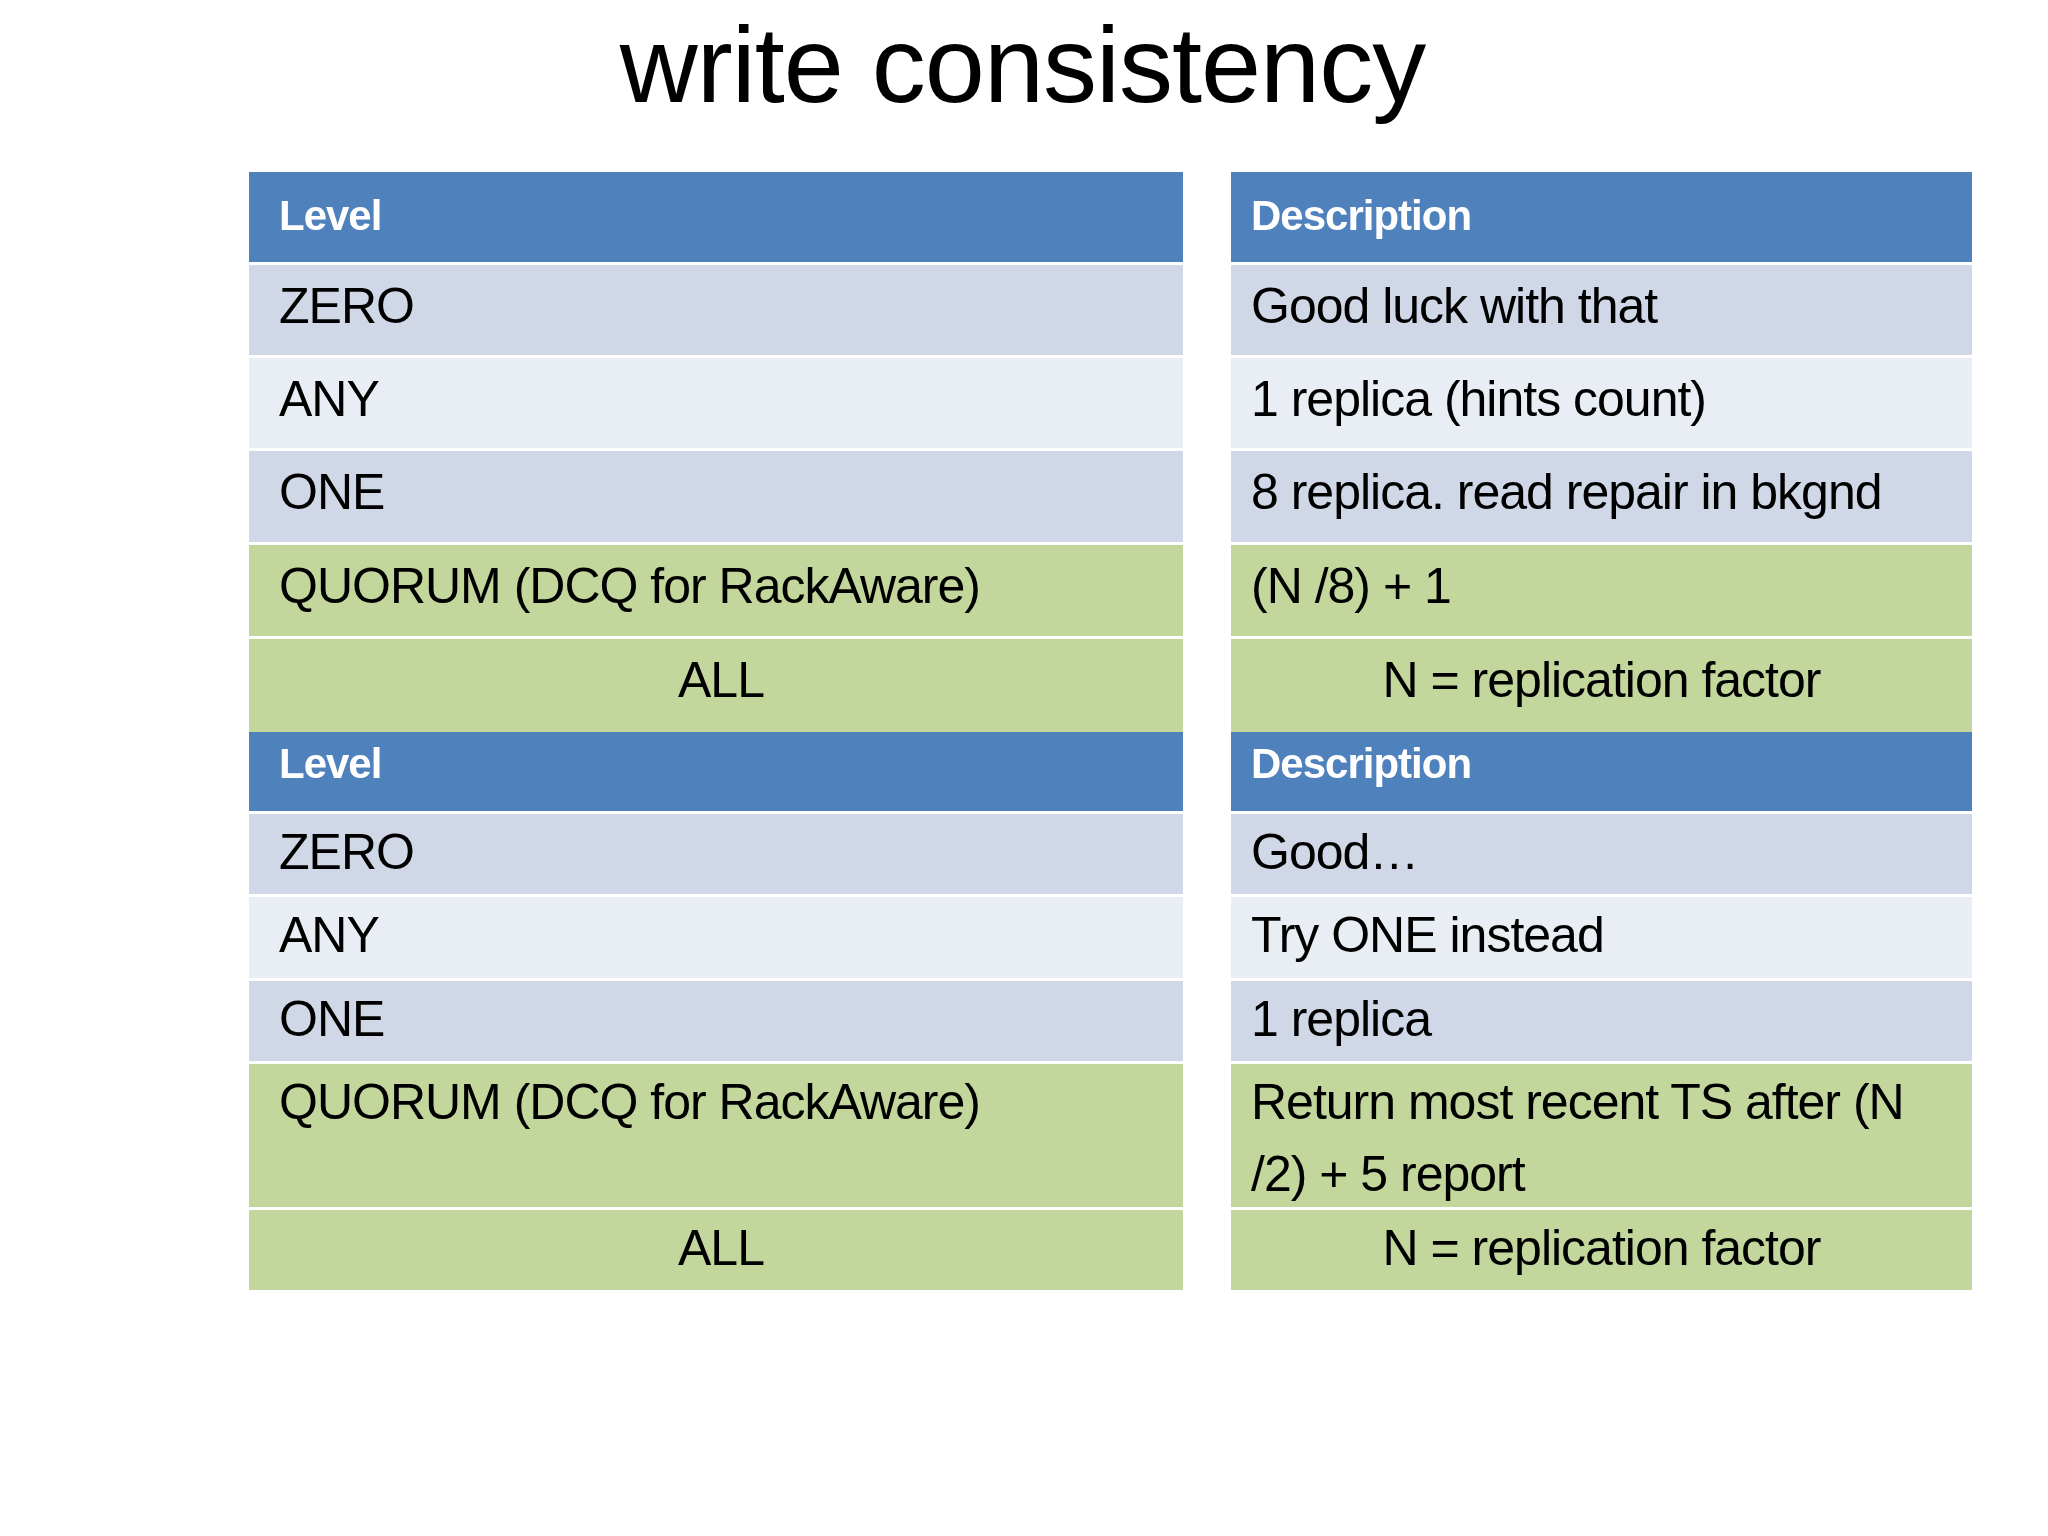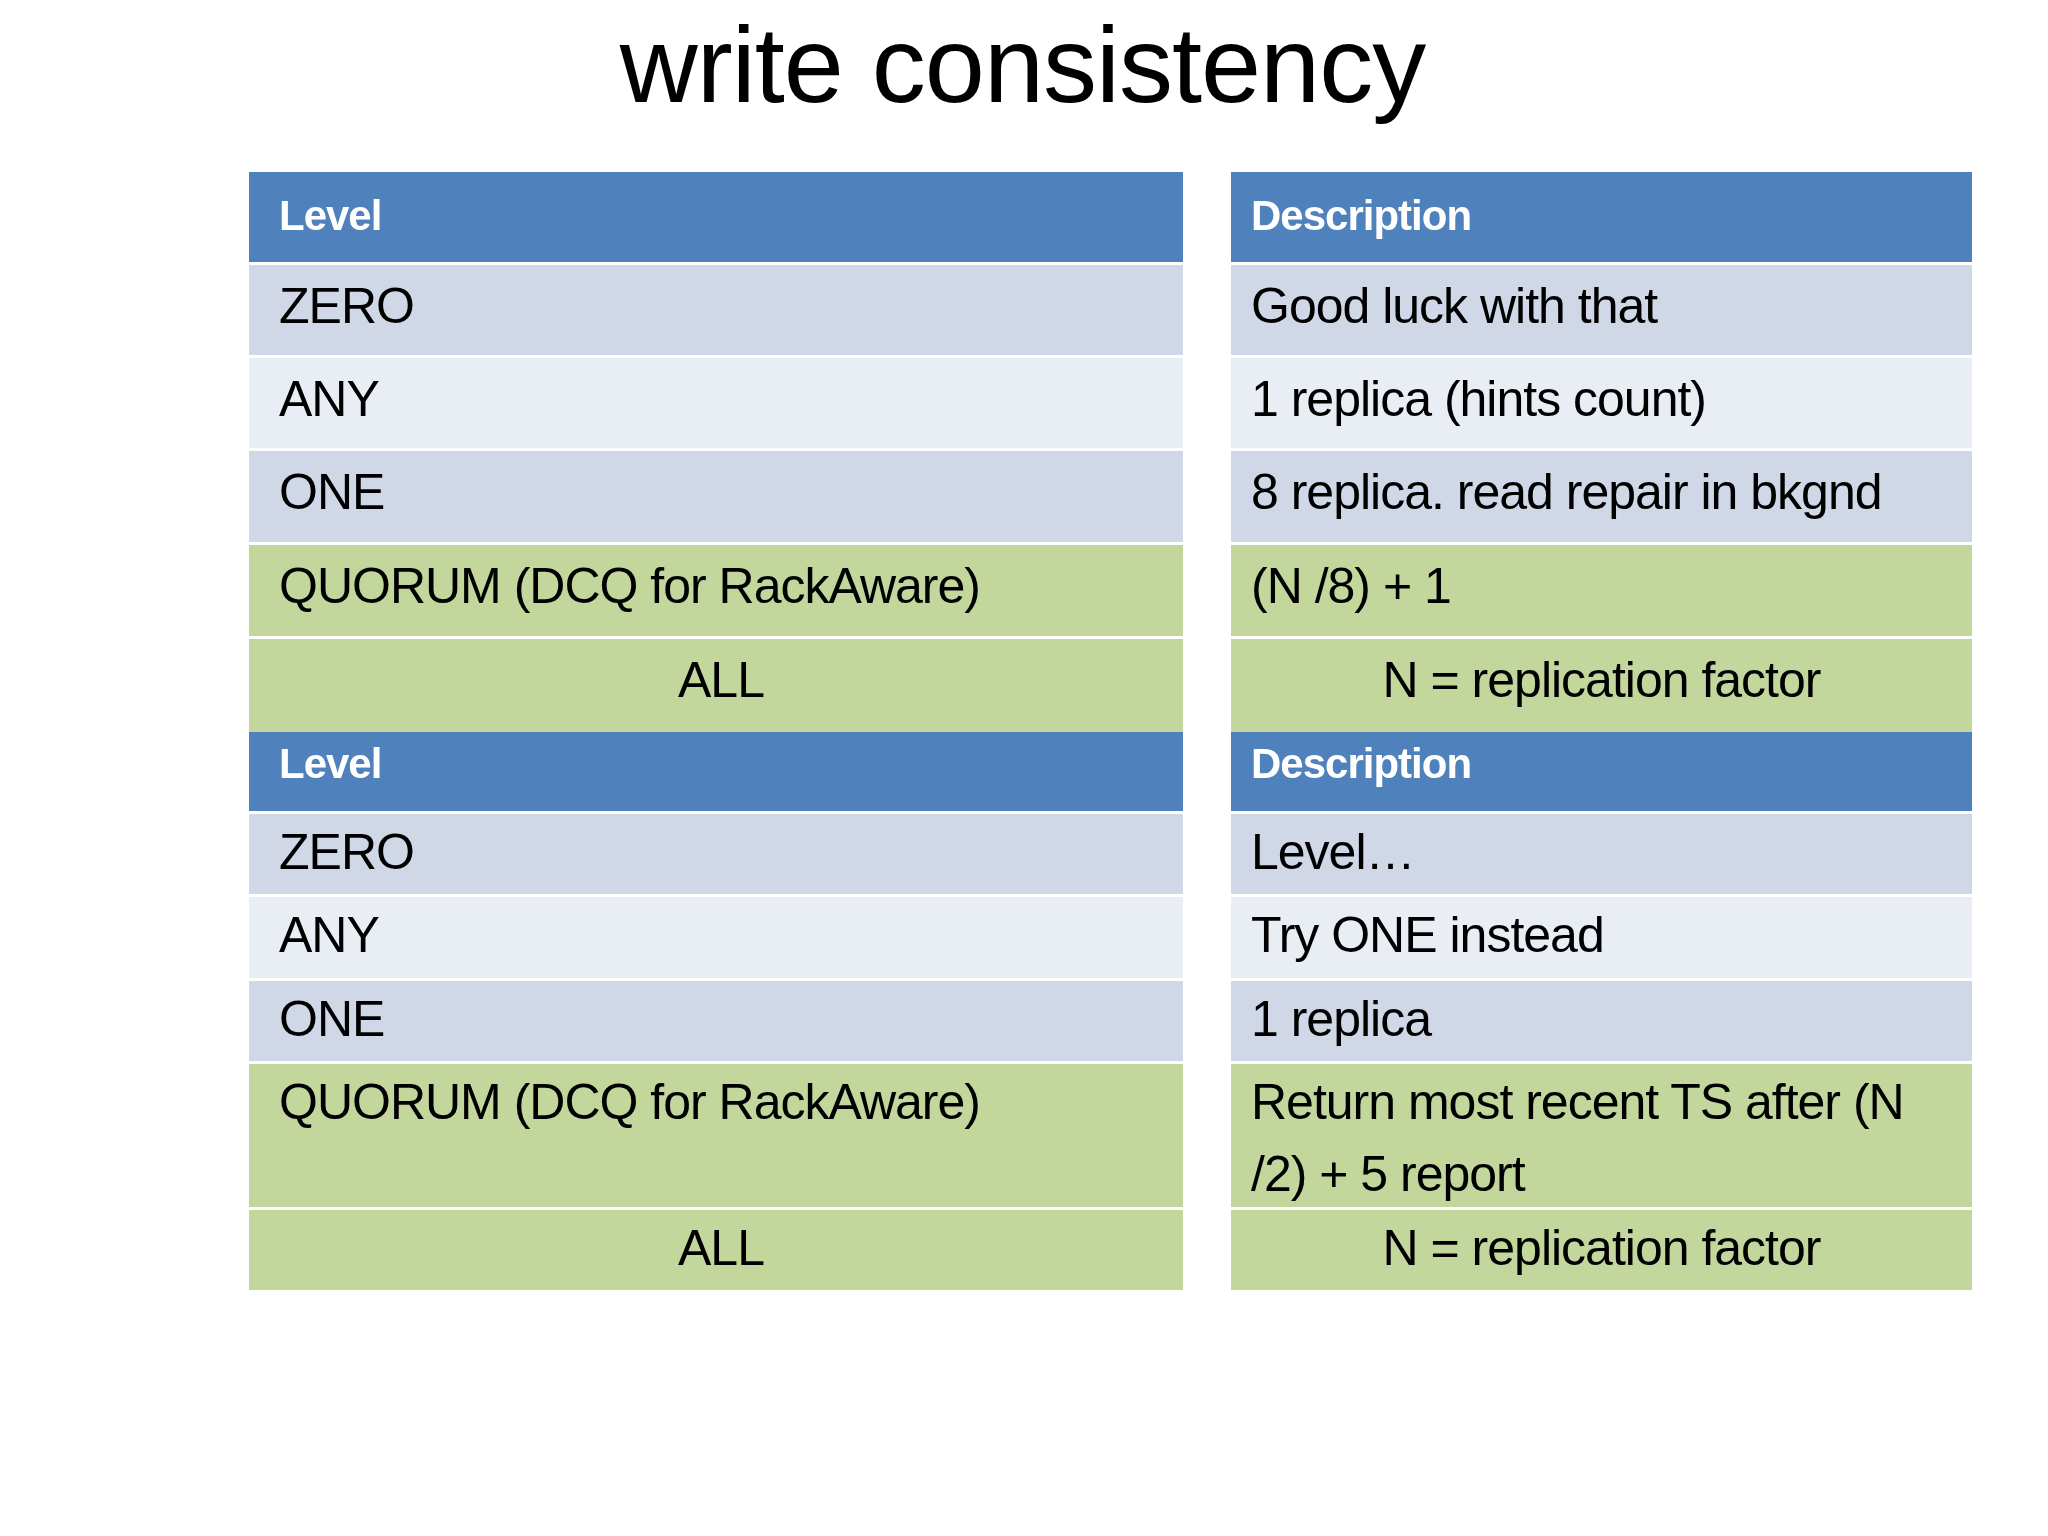--- a/index.html
+++ b/index.html
@@ -97,21 +97,21 @@
 
   <section>
     <div class="tbl t2">
       <div class="row head">
         <div class="cell c1">Level</div>
         <div class="cell c2">Description</div>
       </div>
 
     <div class="row">
           <div class="cell c1">ZERO</div>
-          <div class="cell c2">Level…</div>
+          <div class="cell c2">Good…</div>
         </div>
         <div class="row">
           <div class="cell c1">ANY</div>
           <div class="cell c2">Try ONE instead</div>
         </div>
         <div class="row">
           <div class="cell c1">ONE</div>
           <div class="cell c2">1 replica</div>
         </div>
         <div class="row">

